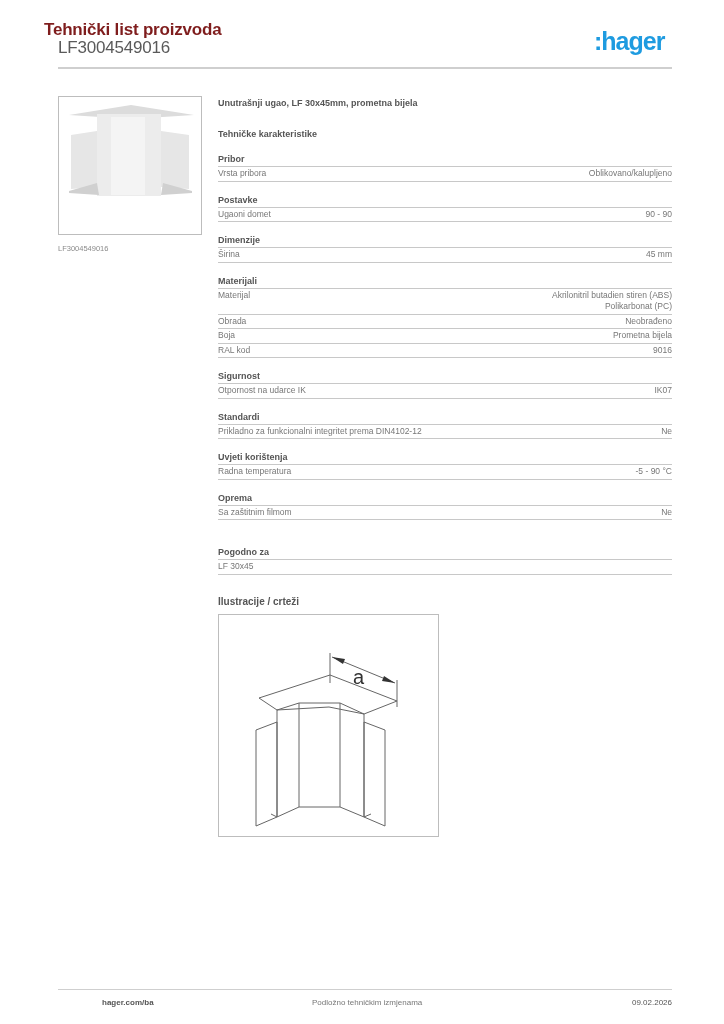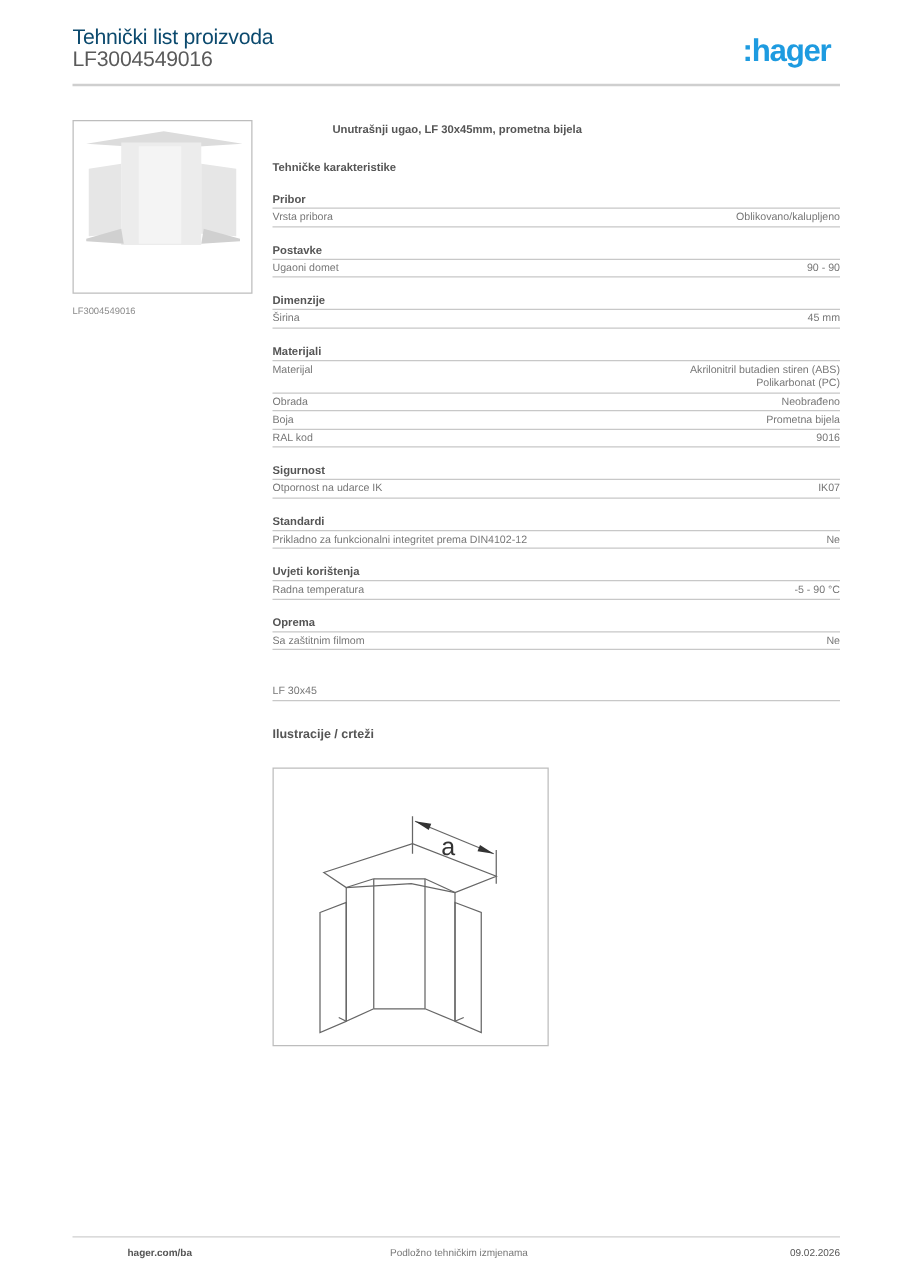--- a/index.html
+++ b/index.html
@@ -1,25 +1,25 @@
 <!DOCTYPE html>
 <html><head>
 <meta charset="utf-8">
 <style>
   html, body { margin:0; padding:0; background:#ffffff; }
   body { width:724px; height:1024px; position:relative; overflow:hidden;
          font-family:"Liberation Sans", sans-serif; color:#555; }
-  .hdr-title { position:absolute; left:58px; top:20px; font-size:17px; font-weight:normal; color:#0c4a6e; letter-spacing:-0.2px; }
+  .hdr-title { position:absolute; left:44px; top:20px; font-size:17px; font-weight:bold; color:#7f1d1d; letter-spacing:-0.2px; }
   .hdr-code { position:absolute; left:58px; top:38px; font-size:17px; color:#5a5a5a; letter-spacing:-0.2px; }
   .logo { position:absolute; left:594px; top:27px; font-size:25px; font-weight:bold; color:#1e9be0; letter-spacing:-1px; }
   .hr-top { position:absolute; left:58px; top:67px; width:614px; height:2px; background:#cfcfcf; }
   .thumb { position:absolute; left:58px; top:96px; width:144px; height:139px; border:1px solid #bdbdbd; box-sizing:border-box; background:#fff; }
   .thumb-cap { position:absolute; left:58px; top:244px; font-size:7.5px; color:#8a8a8a; }
   .main { position:absolute; left:218px; top:96px; width:454px; }
-  .prod-title { font-size:9px; font-weight:bold; color:#555; height:14px; line-height:14px;margin-left:48px; }
+  .prod-title { font-size:9px; font-weight:bold; color:#555; height:14px; line-height:14px; }
   .tech-h { font-size:9px; font-weight:bold; color:#555; margin-top:17px; height:14px; line-height:14px; }
   .sec { margin-top:12px; }
   .sec-h { font-size:9px; font-weight:bold; color:#555; height:13px; line-height:13px; border-bottom:1px solid #c8c8c8; }
   .row { display:flex; justify-content:space-between; font-size:8.5px; color:#777; border-bottom:1px solid #c8c8c8; padding:1px 0 1px 0; line-height:11.5px; }
   .row .v { text-align:right; }
   .gap-big { margin-top:26px; }
   .illus-h { font-size:10px; font-weight:bold; color:#555; margin-top:20px; height:14px; line-height:14px; }
   .illus { position:absolute; left:218px; top:614px; width:221px; height:223px; border:1px solid #bdbdbd; box-sizing:border-box; }
   .hr-bot { position:absolute; left:58px; top:989px; width:614px; height:1px; background:#cfcfcf; }
   .ft-l { position:absolute; left:58px; top:998px; font-size:8px; font-weight:bold; color:#555;padding-left:44px; }
@@ -124,20 +124,21 @@
 
   <div class="sec">
     <div class="sec-h">Oprema</div>
     <div class="row">
       <span>Sa zaštitnim filmom</span>
       <span class="v">Ne</span>
     </div>
   </div>
 
   <div class="sec gap-big">
+    <div class="sec-h">Pogodno za</div>
     <div class="row">
       <span>LF 30x45</span>
       <span class="v"></span>
     </div>
   </div>
 
   <div class="illus-h">Ilustracije / crteži</div>
 </div>
 
 <div class="illus">

